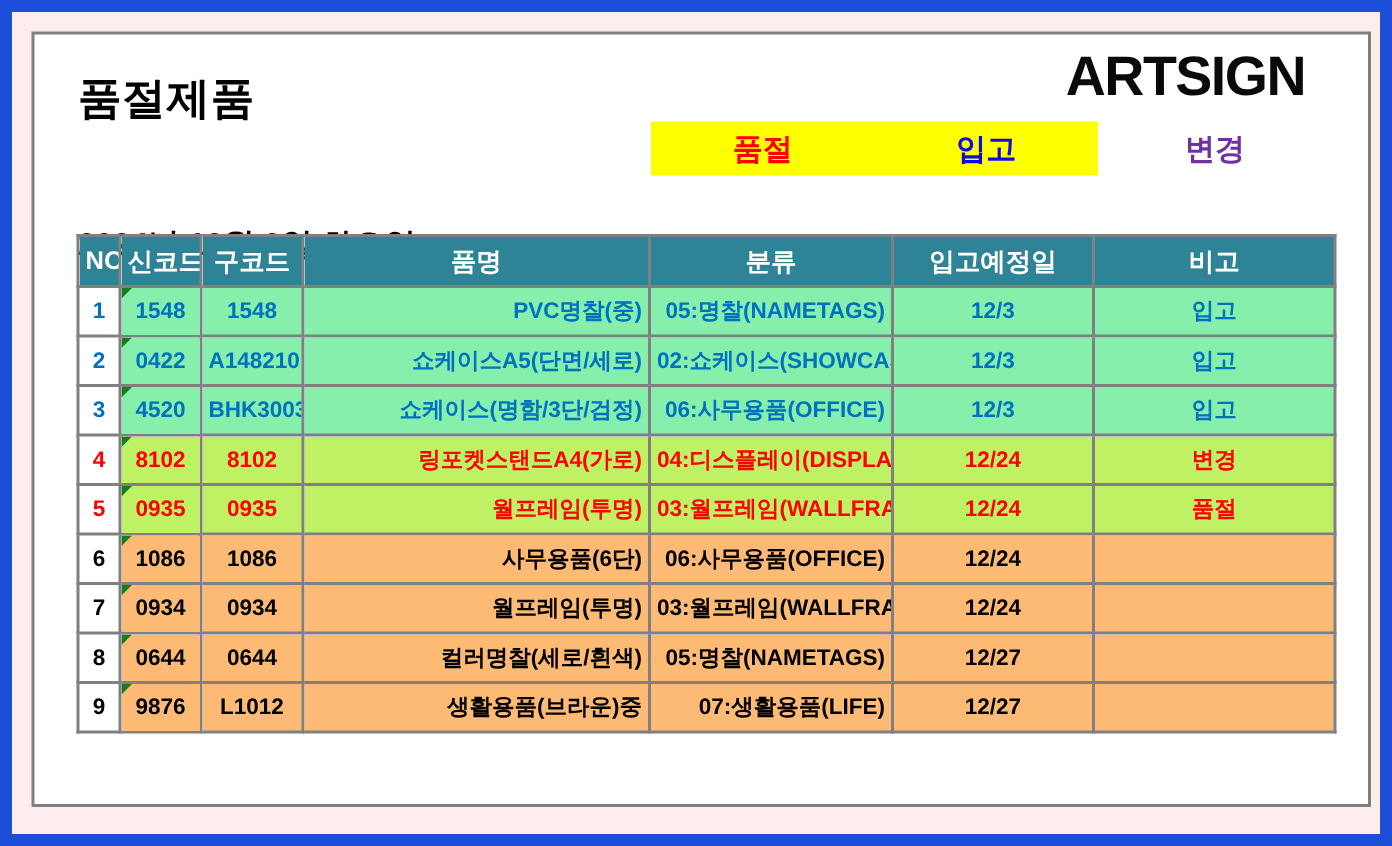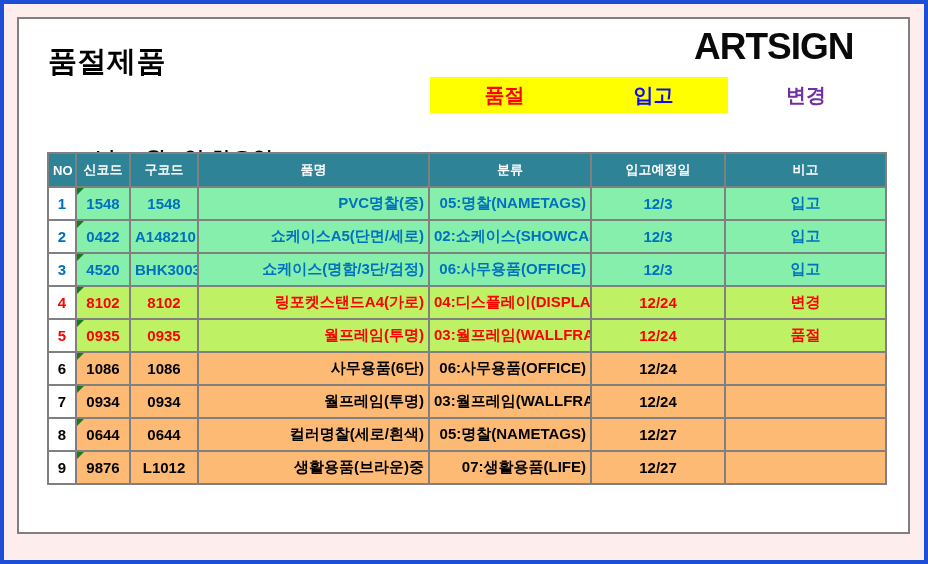--- a/index.html
+++ b/index.html
@@ -1,39 +1,39 @@
 <!DOCTYPE html>
 <html><head>
 <meta charset="utf-8">
 <style>
   html,body{margin:0;padding:0;background:#e8e8e8;}
   *{box-sizing:border-box;}
   .frame{
     position:relative;
     width:928px;height:564px;
     background:#fdeded;
-    border:4px solid #1d4ed8;
+    border:8px solid #1d4ed8;
     font-family:"Liberation Sans",sans-serif;
     overflow:hidden;
   }
   .panel{
     position:absolute;left:13px;top:13px;
     width:893px;height:517px;
     background:#ffffff;
     border:2px solid #808080;
   }
   .page-title{
     position:absolute;left:44px;top:38px;
     font-size:29px;font-weight:bold;color:#000;
     letter-spacing:0.5px;
   }
   .logo{
     position:absolute;left:690px;top:22px;width:172px;
     font-size:37px;font-weight:900;color:#0a0a0a;
-    text-align:left;letter-spacing:-1px;
+    text-align:right;letter-spacing:-1px;
   }
   .legend-bar{
     position:absolute;left:426px;top:73px;
     width:298px;height:36px;
     background:#ffff00;
     display:flex;
   }
   .legend-bar .cell{flex:1;display:flex;align-items:center;justify-content:center;
     font-size:20px;font-weight:bold;}
   .legend-soldout{color:#ff0000;}
@@ -53,21 +53,21 @@
     width:838px;
   }
   table.report th, table.report td{
     border:2px solid #808080;
     font-weight:bold;
     padding:0 4px;
     overflow:hidden;white-space:nowrap;
   }
   table.report th{
     background:#2f8397;color:#ffffff;
-    height:34px;font-size:13px;text-align:center;
+    height:34px;font-size:17px;text-align:center;
   }
   table.report td{height:33px;font-size:15px;}
   td.no-cell{background:#ffffff !important;color:#000;text-align:center;}
   td.ctr{text-align:center;}
   td.lft{text-align:right;}
   tr.tone-blue td{background:#86efac;color:#0070c0;}
   tr.tone-red td{background:#bef264;color:#ff0000;}
   tr.tone-black td{background:#fdba74;color:#000000;}
   td.code-cell{position:relative;}
   .corner-tri{

